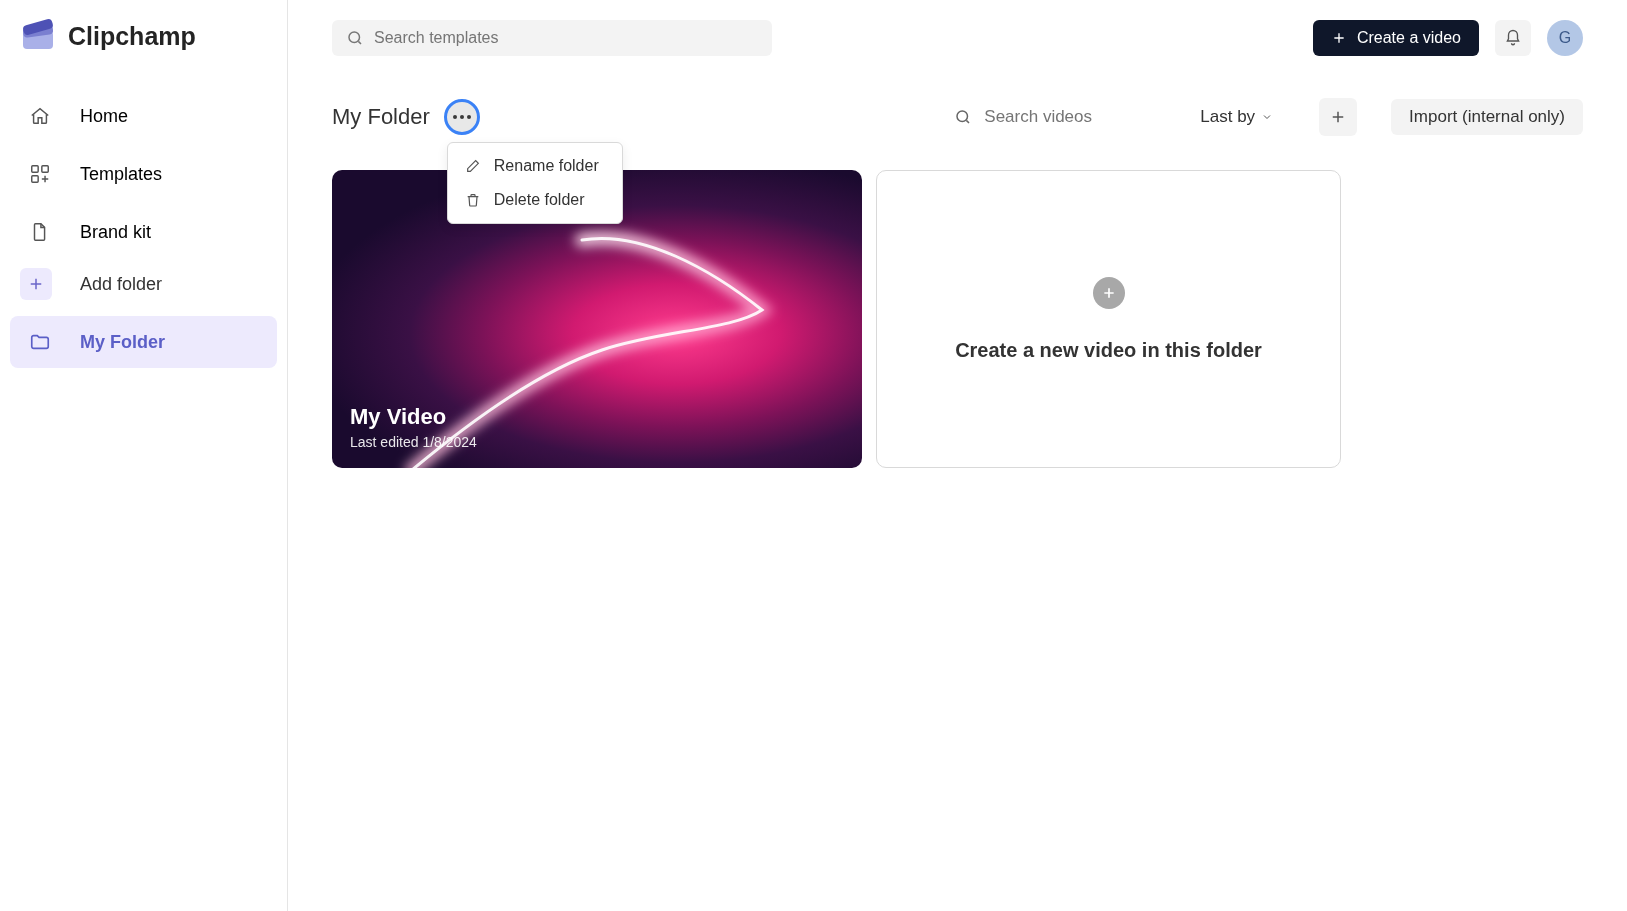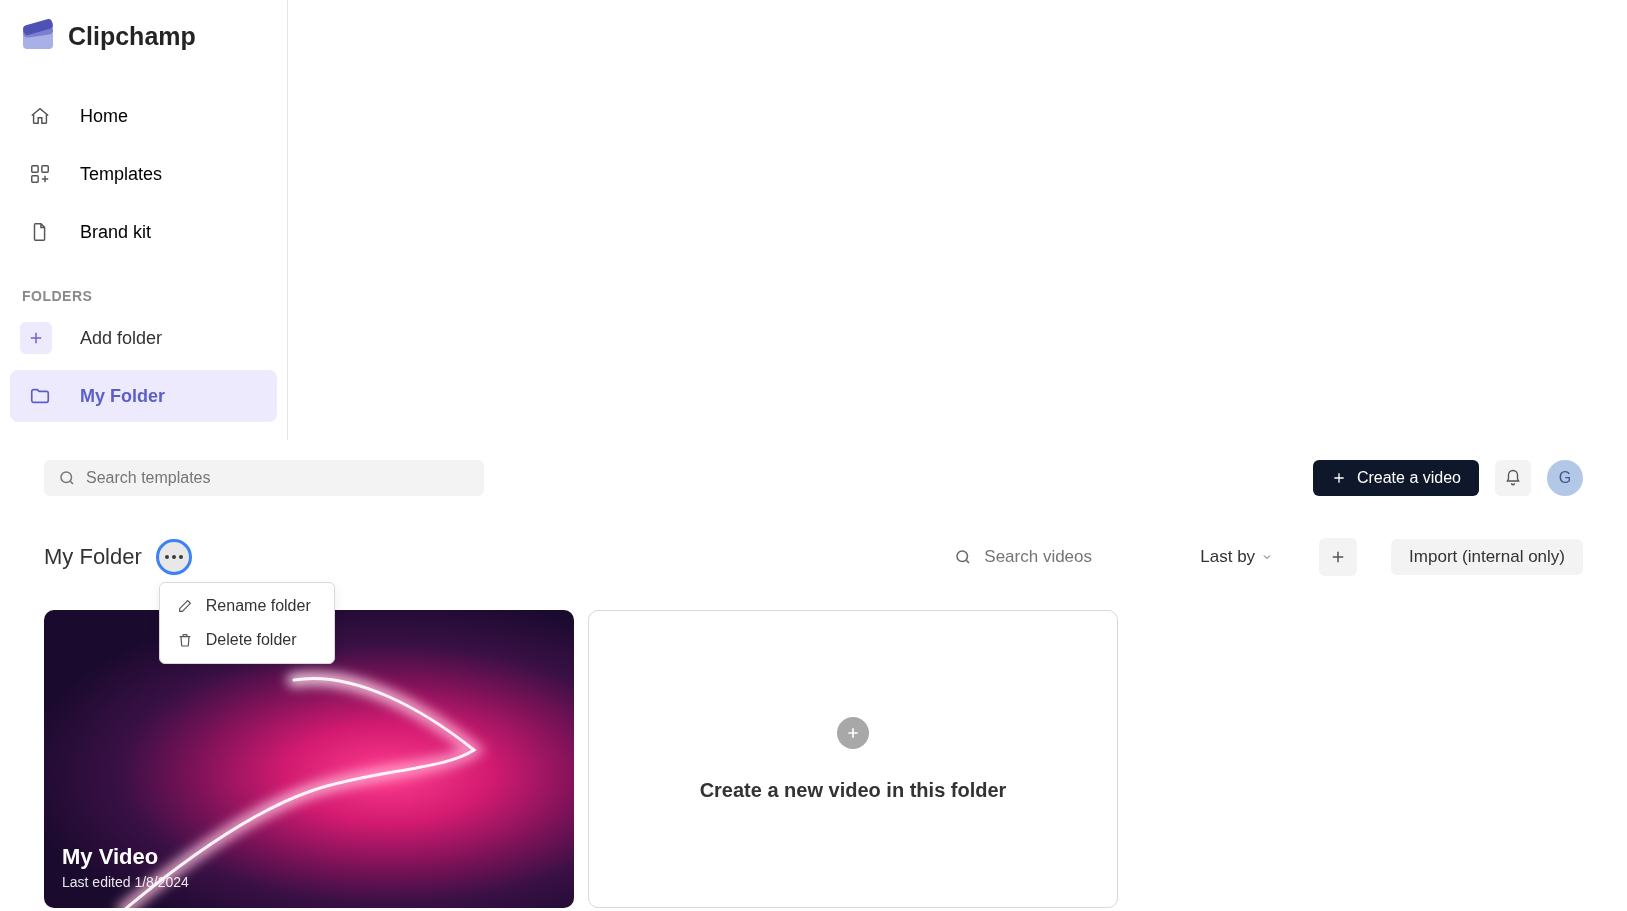--- a/index.html
+++ b/index.html
@@ -1,17 +1,17 @@
 <!DOCTYPE html>
 <html><head>
 <meta charset="utf-8">
 <style>
   * { box-sizing: border-box; margin: 0; padding: 0; }
   body { font-family: 'Segoe UI', Arial, sans-serif; color: #242424; background: #ffffff; overflow: hidden; }
-  .app { display: flex; height: 911px; width: 1627px; flex-direction: column; }
+  .app { display: flex; height: 911px; width: 1627px; }
 
   
   .sidebar { width: 288px; border-right: 1px solid #e5e5e5; padding: 18px 10px; display: flex; flex-direction: column; }
   .brand { display: flex; align-items: center; gap: 12px; padding: 0 10px 18px 10px; cursor: pointer; }
   .brand-logo { width: 36px; height: 36px; }
   .brand-name { font-size: 25px; font-weight: 600; color: #242424; }
   .nav { margin-top: 18px; display: flex; flex-direction: column; gap: 6px; }
   .nav-item { display: flex; align-items: center; gap: 28px; padding: 14px 18px; font-size: 18px; color: #000000; border-radius: 8px; cursor: pointer; }
   .nav-icon { width: 24px; height: 24px; display: flex; align-items: center; justify-content: center; flex-shrink: 0; }
   .section-label { font-size: 14px; font-weight: 600; letter-spacing: 0.5px; color: #8a8a8a; padding: 30px 18px 8px 12px; }
@@ -48,21 +48,21 @@
   .dropdown-item { display: flex; align-items: center; gap: 12px; padding: 8px 16px; font-size: 16px; color: #333; cursor: pointer; }
   .dropdown-icon { width: 18px; height: 18px; display: flex; align-items: center; justify-content: center; color: #555; }
 
   
   .grid { display: flex; gap: 14px; padding: 24px 44px; }
   .video-card { position: relative; width: 530px; height: 298px; border-radius: 10px; overflow: hidden; cursor: pointer; background: radial-gradient(ellipse 70% 60% at 65% 55%, #ff3b8d 0%, #d11a70 28%, #7d1258 52%, #3a1045 72%, #1a0a2e 100%); }
   .swirl { position:absolute; inset:0; pointer-events:none; }
   .video-overlay { position: absolute; bottom: 0; left: 0; right: 0; padding: 18px 18px; color: #ffffff; }
   .video-title { font-size: 22px; font-weight: 700; margin-bottom: 4px; }
   .video-sub { font-size: 14px; font-weight: 400; opacity: 0.9; }
-  .create-card { width: 530px; height: 298px; border-radius: 10px; border: 1px solid #d9d9d9; display: flex; flex-direction: column; align-items: center; justify-content: center; gap: 30px; cursor: pointer; color: #333; }
+  .create-card { width: 465px; height: 298px; border-radius: 10px; border: 1px solid #d9d9d9; display: flex; flex-direction: column; align-items: center; justify-content: center; gap: 30px; cursor: pointer; color: #333; }
   .create-plus { width: 32px; height: 32px; border-radius: 50%; background: #a8a8a8; color: #ffffff; display: flex; align-items: center; justify-content: center; }
   .create-text { font-size: 20px; font-weight: 600; }
 
   svg { display: block; }
 </style>
 </head>
 <body>
 
 <div class="app">
 
@@ -103,21 +103,20 @@
         <span class="nav-icon">
           <svg width="22" height="22" viewBox="0 0 24 24" fill="none" stroke="#555" stroke-width="1.6">
             <path d="M7 3h6l4 4v13a1 1 0 0 1-1 1H7a1 1 0 0 1-1-1V4a1 1 0 0 1 1-1z"></path>
               <path d="M13 3v4h4"></path>
           </svg>
         </span>
         <span>Brand kit</span>
       </div>
     </nav>
 
-    <div class="section-label">FOLDERS</div>
 
     <div class="add-folder">
       <span class="plus-box">
         <svg width="18" height="18" viewBox="0 0 24 24" fill="none" stroke="#6b66c9" stroke-width="2">
             <path d="M12 5v14M5 12h14"></path>
           </svg>
       </span>
       <span>Add folder</span>
     </div>
 

